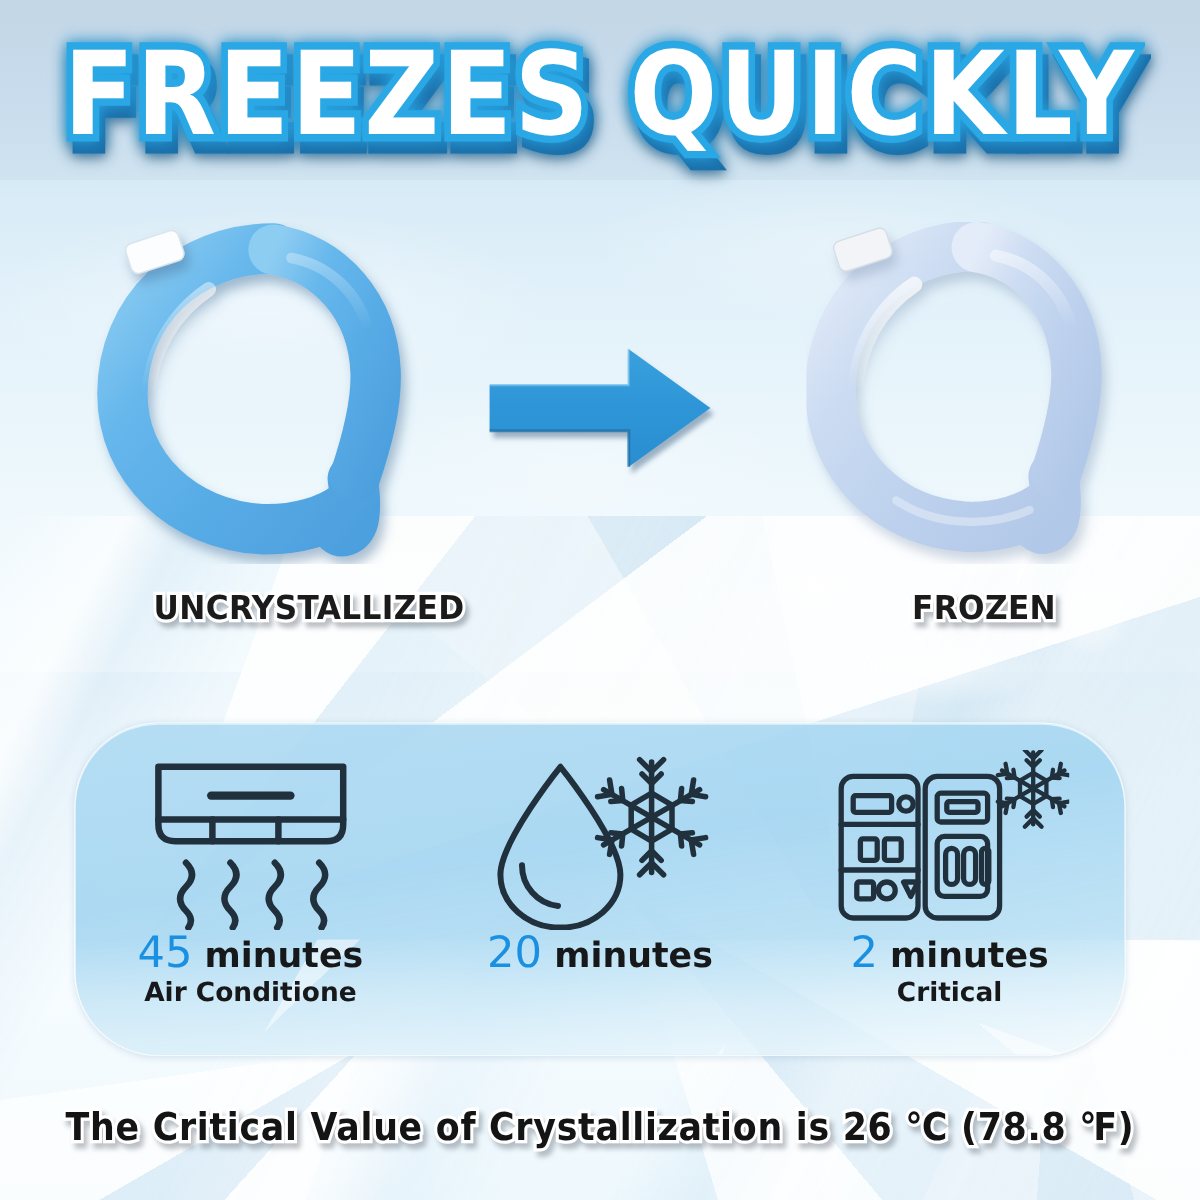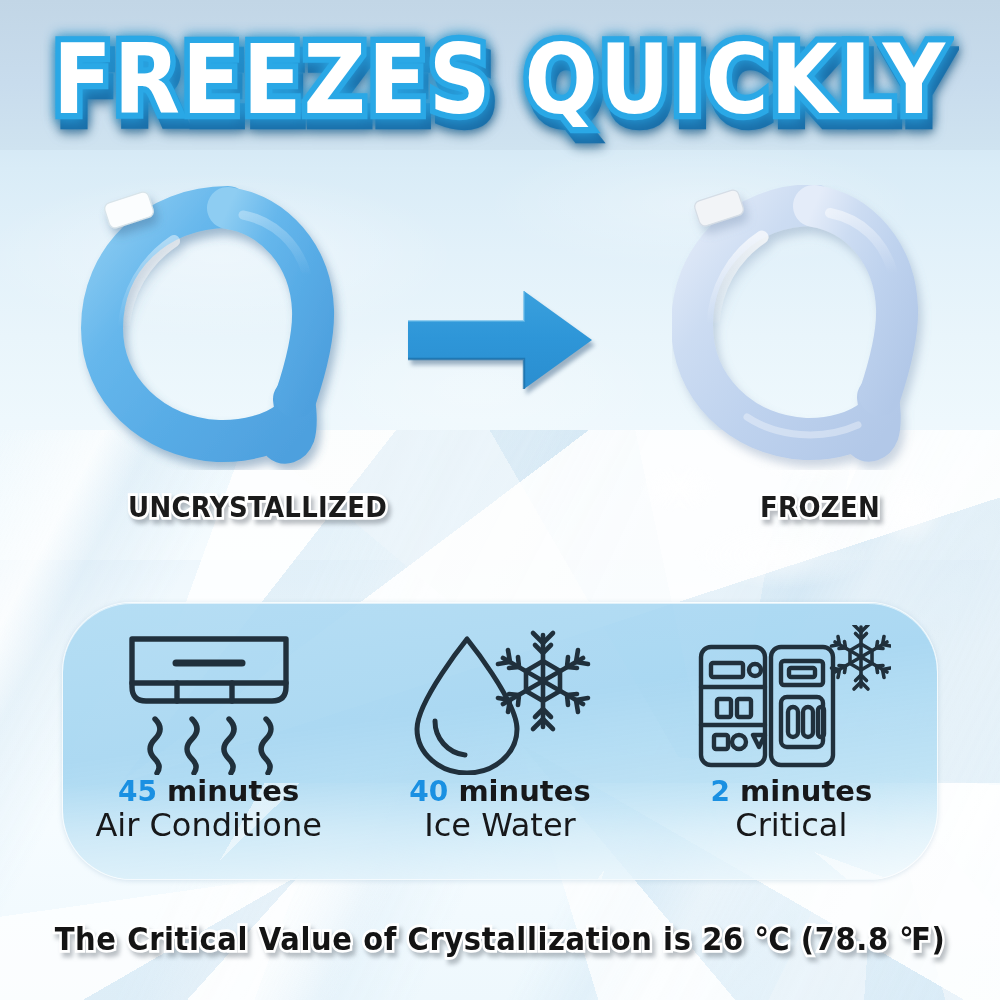--- a/index.html
+++ b/index.html
@@ -152,24 +152,24 @@
     flex:1; display:flex; flex-direction:column;
     align-items:center; justify-content:flex-start;
     padding-top:22px;
   }
   .icon-area { height:150px; display:flex; align-items:center; justify-content:center; }
   .caption { text-align:center; line-height:1.12; }
   .cap-line1 {
     font-family:"DejaVu Sans", sans-serif;
     font-weight:bold; font-size:29px; color:#17181a; white-space:nowrap;
   }
-  .cap-line1 .num { color:#1a90e2; font-size:28px; font-weight:bold; }
+  .cap-line1 .num { color:#1a90e2; font-size:36px; font-weight:normal; }
   .cap-line2 {
     font-family:"DejaVu Sans", sans-serif;
-    font-weight:normal; font-size:32px; color:#17181a; white-space:nowrap;
+    font-weight:bold; font-size:22px; color:#17181a; white-space:nowrap;
     margin-top:1px;
   }
 
   
   #footer-text {
     position:absolute; left:0; top:922px; width:1000px; text-align:center; z-index:9;
     font-family:"DejaVu Sans", sans-serif;
     font-weight:bold;
     font-size:29px;
     letter-spacing:.6px;
@@ -349,24 +349,23 @@
                 <path d="M33 -19 L35 -31 M33 -19 L45 -17"></path>
                 <path d="M24 -14 L25 -24 M24 -14 L34 -13"></path>
                 <path d="M-33 19 L-35 31 M-33 19 L-45 17"></path>
                 <path d="M-24 14 L-25 24 M-24 14 L-34 13"></path>
               </g>
             </g>
           </svg>
         </div>
         <div class="caption">
           <div class="cap-line1">
-            <span class="num">40</span>
+            <span class="num">20</span>
             <span>minutes</span>
           </div>
-          <div class="cap-line2">Ice Water</div>
         </div>
       </div>
 
       <div class="info-col">
         <div class="icon-area">
           <svg width="200" height="150" viewBox="0 0 200 150">
             <g fill="none" stroke="#20303c" stroke-width="4.4" stroke-linecap="round" stroke-linejoin="round">
 
               <rect x="10" y="22" width="64" height="118" rx="10"></rect>
               <rect x="20" y="38" width="32" height="14" rx="2"></rect>

